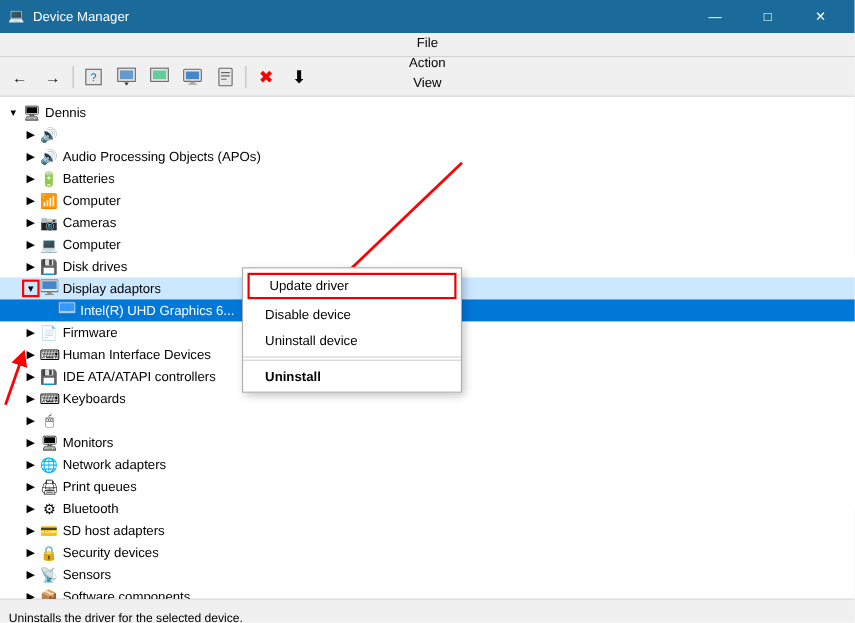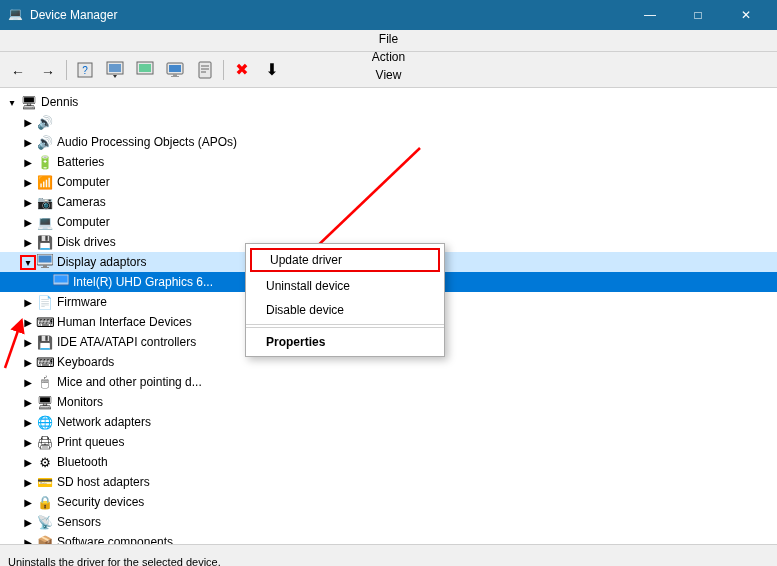--- a/index.html
+++ b/index.html
@@ -109,21 +109,20 @@
     .context-menu {
       position: absolute;
       top: 155px;
       left: 220px;
       background: white;
       border: 1px solid #acacac;
       box-shadow: 3px 3px 8px rgba(0,0,0,0.25);
       z-index: 100;
       min-width: 200px;
       padding: 2px 0;
-      margin-left: 25px;
     }
     .context-menu-item {
       padding: 5px 20px;
       cursor: pointer;
       font-size: 12px;
       white-space: nowrap;
     }
     .context-menu-item.highlighted {
       background: white;
       border: 2px solid #e00;
@@ -316,21 +315,20 @@
       <span class="tree-indent"></span>
       <span class="tree-expand">▶</span>
       <span class="tree-icon">⌨</span>
       <span class="tree-label">Keyboards</span>
     </div>
 
     <div class="tree-item">
       <span class="tree-indent"></span>
       <span class="tree-expand">▶</span>
       <span class="tree-icon">🖱</span>
-      <span class="tree-label">Mice and other pointing d...</span>
     </div>
 
     <div class="tree-item">
       <span class="tree-indent"></span>
       <span class="tree-expand">▶</span>
       <span class="tree-icon">🖥</span>
       <span class="tree-label">Monitors</span>
     </div>
 
     <div class="tree-item">
@@ -379,25 +377,25 @@
       <span class="tree-indent"></span>
       <span class="tree-expand">▶</span>
       <span class="tree-icon">📦</span>
       <span class="tree-label">Software components</span>
     </div>
 
   </div>
 
   <div class="context-menu">
     <div class="context-menu-item highlighted">Update driver</div>
+    <div class="context-menu-item">Disable device</div>
     <div class="context-menu-item">Uninstall device</div>
-    <div class="context-menu-item">Disable device</div>
     <div class="context-menu-separator"></div>
     <div class="context-menu-separator"></div>
-    <div class="context-menu-item bold">Properties</div>
+    <div class="context-menu-item bold">Uninstall</div>
   </div>
 
   <svg class="arrow" style="left:0;top:0;width:200px;height:300px">
     <defs>
       <marker id="arrowhead1" markerWidth="6" markerHeight="6" refX="3" refY="3" orient="auto">
         <polygon points="0 0, 6 3, 0 6" fill="red"></polygon>
       </marker>
     </defs>
     <line x1="5" y1="280" x2="20" y2="237" stroke="red" stroke-width="2.5" marker-end="url(#arrowhead1)"></line>
   </svg>

